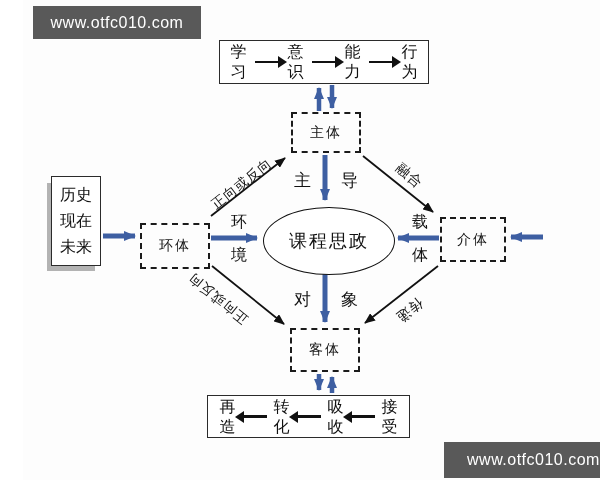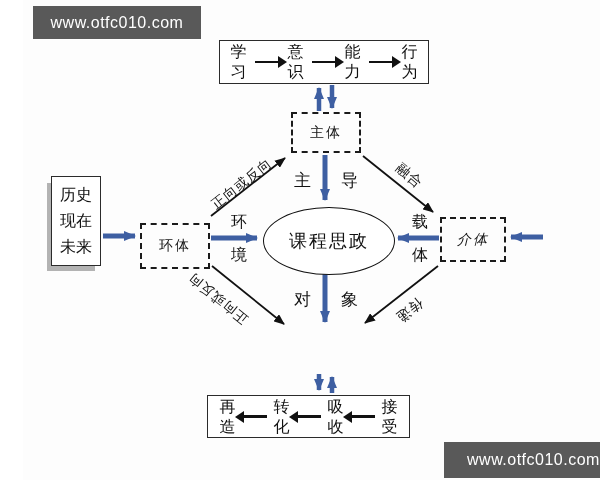--- a/index.html
+++ b/index.html
@@ -93,21 +93,22 @@
     <div class="harrow left"></div>
     <div class="vword">转化</div>
     <div class="harrow left"></div>
     <div class="vword">吸收</div>
     <div class="harrow left"></div>
     <div class="vword">接受</div>
   </div>
 
   <div class="abs box-dashed" style="left:268px;top:112px;width:70px;height:41px;">主体</div>
   <div class="abs box-dashed" style="left:117px;top:223px;width:70px;height:46px;">环体</div>
-  <div class="abs box-dashed" style="left:417px;top:217px;width:66px;height:45px;font-style:italic;">介体</div>
+  <div class="abs box-dashed" style="left:417px;top:217px;width:66px;height:45px;">介体</div>
+  <div class="abs box-dashed" style="left:267px;top:328px;width:70px;height:44px;">客体</div>
 
   <div class="abs ellipse" style="left:240px;top:207px;width:130px;height:66px;">课程思政</div>
 
   <div class="abs box-solid sidebox leftshadow" style="left:28px;top:176px;width:50px;height:90px;">
     <span>历史</span>
     <span>现在</span>
     <span>未来</span>
   </div>
 
   <div class="abs pairlabel" style="left:271px;top:169px;width:64px;">

